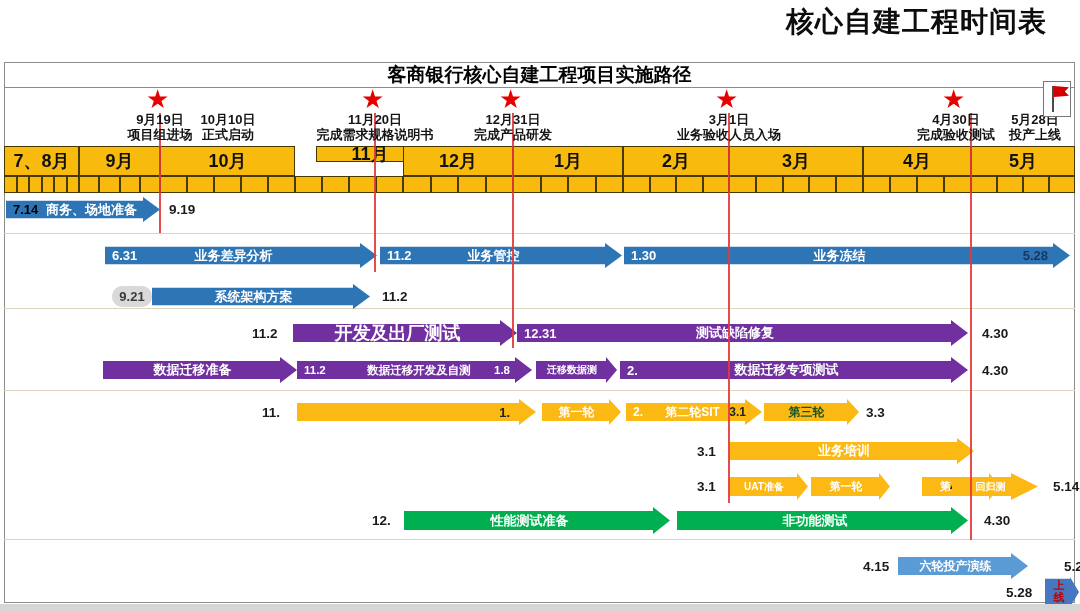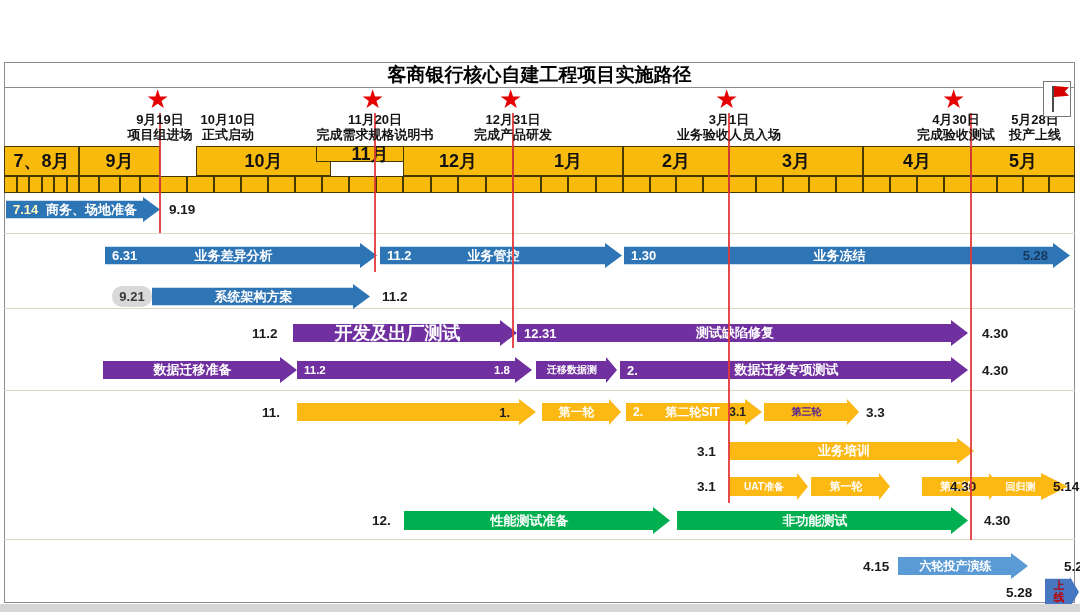--- a/index.html
+++ b/index.html
@@ -28,26 +28,27 @@
   #flagbox{position:absolute;background:#fefefe;border:1px solid #777;box-sizing:border-box;}
   #flagpole{position:absolute;left:8px;top:4px;width:2px;height:26px;background:#4a4a4a;}
   #flagcloth{position:absolute;left:10px;top:4px;width:15px;height:11px;background:#d40000;
              clip-path:polygon(0 0,100% 12%,72% 50%,100% 88%,0 100%);}
   #botbar{position:absolute;left:0;top:604px;width:1080px;height:8px;background:#d6d6d6;}
 </style>
 </head>
 <body>
 
 <div id="page">
+  <div id="ptitle">核心自建工程时间表</div>
   <div id="frame" style="left: 4px; top: 62px; width: 1071px; height: 541px; border-color: rgb(140, 140, 140);"></div>
   <div id="ctitle" style="left: 4px; top: 62px; width: 1071px; height: 26px; line-height: 26px; border-color: rgb(140, 140, 140);">客商银行核心自建工程项目实施路径</div>
   <div id="months">
       <div class="month" style="left: 4px; top: 146px; width: 75px; height: 30px; background: rgb(248, 186, 13); border-color: rgb(70, 57, 0);">7、8月</div>
       <div class="month" style="left: 79px; top: 146px; width: 81px; height: 30px; background: rgb(248, 186, 13); border-color: rgb(70, 57, 0);">9月</div>
-      <div class="month" style="left: 160px; top: 146px; width: 135px; height: 30px; background: rgb(248, 186, 13); border-color: rgb(70, 57, 0); margin-left: 36px;">10月</div>
+      <div class="month" style="left: 160px; top: 146px; width: 135px; height: 30px; background: rgb(248, 186, 13); border-color: rgb(70, 57, 0);">10月</div>
       <div class="month" style="left: 295px; top: 146px; width: 108px; height: 16px; background: rgb(248, 186, 13); border-color: rgb(70, 57, 0); margin-left: 21px;">11月</div>
       <div class="month" style="left: 403px; top: 146px; width: 110px; height: 30px; background: rgb(248, 186, 13); border-color: rgb(70, 57, 0);">12月</div>
       <div class="month" style="left: 513px; top: 146px; width: 110px; height: 30px; background: rgb(248, 186, 13); border-color: rgb(70, 57, 0);">1月</div>
       <div class="month" style="left: 623px; top: 146px; width: 106px; height: 30px; background: rgb(248, 186, 13); border-color: rgb(70, 57, 0);">2月</div>
       <div class="month" style="left: 729px; top: 146px; width: 134px; height: 30px; background: rgb(248, 186, 13); border-color: rgb(70, 57, 0);">3月</div>
       <div class="month" style="left: 863px; top: 146px; width: 108px; height: 30px; background: rgb(248, 186, 13); border-color: rgb(70, 57, 0);">4月</div>
       <div class="month" style="left: 971px; top: 146px; width: 104px; height: 30px; background: rgb(248, 186, 13); border-color: rgb(70, 57, 0);">5月</div>
     </div>
   <div id="weeks">
       <div class="wcell" style="left: 4px; top: 176px; width: 12.5px; height: 17px; background: rgb(248, 186, 13); border-color: rgb(70, 57, 0);"></div>
@@ -97,21 +98,21 @@
     </div>
   <div id="seps">
       <div class="sep" style="left: 4px; top: 233px; width: 1071px; background: rgb(221, 213, 194);"></div>
       <div class="sep" style="left: 4px; top: 308px; width: 1071px; background: rgb(221, 213, 194);"></div>
       <div class="sep" style="left: 4px; top: 390px; width: 1071px; background: rgb(221, 213, 194);"></div>
       <div class="sep" style="left: 4px; top: 539px; width: 1071px; background: rgb(221, 213, 194);"></div>
     </div>
   <div id="rows">
       <div class="arrow" style="left: 6px; top: 197px; width: 154px; height: 25px; background: rgb(46, 117, 182); clip-path: polygon(0px 15%, 137px 15%, 137px 0%, 100% 50%, 137px 100%, 137px 85%, 0px 85%);">
         <div class="ac" style="left: 40px; right: 23px; color: rgb(255, 255, 255); font-size: 13px;">商务、场地准备</div>
-        <div class="al" style="left: 7px; color: #fef9c3; font-size: 13px;">7.14</div>
+        <div class="al" style="left: 7px; color: #000000; font-size: 13px;">7.14</div>
       </div>
       <div class="lb" style="left: 169px; top: 200.5px; height: 18px;">9.19</div>
       <div class="arrow" style="left: 105px; top: 243px; width: 272px; height: 25px; background: rgb(46, 117, 182); clip-path: polygon(0px 15%, 255px 15%, 255px 0%, 100% 50%, 255px 100%, 255px 85%, 0px 85%);">
         <div class="ac" style="left: 8px; right: 23px; color: rgb(255, 255, 255); font-size: 13px;">业务差异分析</div>
         <div class="al" style="left: 7px; color: rgb(255, 255, 255); font-size: 13px;">6.31</div>
       </div>
       <div class="arrow" style="left: 380px; top: 243px; width: 242px; height: 25px; background: rgb(46, 117, 182); clip-path: polygon(0px 15%, 225px 15%, 225px 0%, 100% 50%, 225px 100%, 225px 85%, 0px 85%);">
         <div class="ac" style="left: 8px; right: 23px; color: rgb(255, 255, 255); font-size: 13px;">业务管控</div>
         <div class="al" style="left: 7px; color: rgb(255, 255, 255); font-size: 13px;">11.2</div>
       </div>
@@ -131,20 +132,21 @@
       </div>
       <div class="arrow" style="left: 517px; top: 320px; width: 451px; height: 26px; background: rgb(112, 48, 160); clip-path: polygon(0px 15%, 434px 15%, 434px 0%, 100% 50%, 434px 100%, 434px 85%, 0px 85%);">
         <div class="ac" style="left: 8px; right: 23px; color: rgb(255, 255, 255); font-size: 13px;">测试缺陷修复</div>
         <div class="al" style="left: 7px; color: rgb(255, 255, 255); font-size: 13px;">12.31</div>
       </div>
       <div class="lb" style="left: 982px; top: 324px; height: 18px;">4.30</div>
       <div class="arrow" style="left: 103px; top: 357px; width: 194px; height: 26px; background: rgb(112, 48, 160); clip-path: polygon(0px 15%, 177px 15%, 177px 0%, 100% 50%, 177px 100%, 177px 85%, 0px 85%);">
         <div class="ac" style="left: 8px; right: 23px; color: rgb(255, 255, 255); font-size: 13px;">数据迁移准备</div>
       </div>
       <div class="arrow" style="left: 297px; top: 357px; width: 235px; height: 26px; background: rgb(112, 48, 160); clip-path: polygon(0px 15%, 218px 15%, 218px 0%, 100% 50%, 218px 100%, 218px 85%, 0px 85%);">
+        <div class="ac" style="left: 32px; right: 23px; color: rgb(255, 255, 255); font-size: 11.5px;">数据迁移开发及自测</div>
         <div class="al" style="left: 7px; color: rgb(255, 255, 255); font-size: 11.5px;">11.2</div>
         <div class="ae" style="right: 22px; color: rgb(255, 255, 255); font-size: 11.5px;">1.8</div>
       </div>
       <div class="arrow" style="left: 536px; top: 357px; width: 81px; height: 26px; background: rgb(112, 48, 160); clip-path: polygon(0px 15%, 70px 15%, 70px 0%, 100% 50%, 70px 100%, 70px 85%, 0px 85%);">
         <div class="ac" style="left: 8px; right: 17px; color: rgb(255, 255, 255); font-size: 10px;">迁移数据测</div>
       </div>
       <div class="arrow" style="left: 620px; top: 357px; width: 348px; height: 26px; background: rgb(112, 48, 160); clip-path: polygon(0px 15%, 331px 15%, 331px 0%, 100% 50%, 331px 100%, 331px 85%, 0px 85%);">
         <div class="ac" style="left: 8px; right: 23px; color: rgb(255, 255, 255); font-size: 13px;">数据迁移专项测试</div>
         <div class="al" style="left: 7px; color: rgb(255, 255, 255); font-size: 13px;">2.</div>
       </div>
@@ -155,39 +157,39 @@
       </div>
       <div class="arrow" style="left: 542px; top: 399px; width: 79px; height: 26px; background: rgb(252, 184, 19); clip-path: polygon(0px 15%, 67px 15%, 67px 0%, 100% 50%, 67px 100%, 67px 85%, 0px 85%);">
         <div class="ac" style="left: 8px; right: 18px; color: rgb(255, 255, 255); font-size: 12px;">第一轮</div>
       </div>
       <div class="arrow" style="left: 626px; top: 399px; width: 136px; height: 26px; background: rgb(252, 184, 19); clip-path: polygon(0px 15%, 119px 15%, 119px 0%, 100% 50%, 119px 100%, 119px 85%, 0px 85%);">
         <div class="ac" style="left: 20px; right: 23px; color: rgb(255, 255, 255); font-size: 12px;">第二轮SIT</div>
         <div class="al" style="left: 7px; color: rgb(255, 255, 255); font-size: 12px;">2.</div>
         <div class="ae" style="right: 16px; color: rgb(34, 34, 34); font-size: 12px;">3.1</div>
       </div>
       <div class="arrow" style="left: 764px; top: 399px; width: 95px; height: 26px; background: rgb(252, 184, 19); clip-path: polygon(0px 15%, 83px 15%, 83px 0%, 100% 50%, 83px 100%, 83px 85%, 0px 85%);">
-        <div class="ac" style="left: 8px; right: 18px; color: #4c1d95; font-size: 10px;">第三轮</div>
+        <div class="ac" style="left: 8px; right: 18px; color: #14532d; font-size: 12px;">第三轮</div>
       </div>
       <div class="lb" style="left: 866px; top: 403px; height: 18px;">3.3</div>
       <div class="lb" style="left: 697px; top: 442px; height: 18px;">3.1</div>
       <div class="arrow" style="left: 729px; top: 438px; width: 245px; height: 26px; background: rgb(252, 184, 19); clip-path: polygon(0px 15%, 228px 15%, 228px 0%, 100% 50%, 228px 100%, 228px 85%, 0px 85%);">
         <div class="ac" style="left: 8px; right: 23px; color: rgb(255, 255, 255); font-size: 13px;">业务培训</div>
       </div>
       <div class="lb" style="left: 697px; top: 477.5px; height: 18px;">3.1</div>
       <div class="arrow" style="left: 729px; top: 473px; width: 79px; height: 27px; background: rgb(252, 184, 19); clip-path: polygon(0px 15%, 68px 15%, 68px 0%, 100% 50%, 68px 100%, 68px 85%, 0px 85%);">
         <div class="ac" style="left: 8px; right: 17px; color: rgb(255, 255, 255); font-size: 10px;">UAT准备</div>
       </div>
       <div class="arrow" style="left: 811px; top: 473px; width: 79px; height: 27px; background: rgb(252, 184, 19); clip-path: polygon(0px 15%, 68px 15%, 68px 0%, 100% 50%, 68px 100%, 68px 85%, 0px 85%);">
         <div class="ac" style="left: 8px; right: 17px; color: rgb(255, 255, 255); font-size: 11px;">第一轮</div>
       </div>
       <div class="arrow" style="left: 893px; top: 473px; width: 78px; height: 27px; background: rgb(252, 184, 19); clip-path: polygon(0px 15%, 67px 15%, 67px 0%, 100% 50%, 67px 100%, 67px 85%, 0px 85%); margin-left: 29px;">
         <div class="ac" style="left: 8px; right: 17px; color: rgb(255, 255, 255); font-size: 11px;">第二轮</div>
       </div>
       <div class="lb" style="left: 950px; top: 477.5px; height: 18px;">4.30</div>
-      <div class="arrow" style="left: 982px; top: 473px; width: 70px; height: 27px; background: rgb(252, 184, 19); clip-path: polygon(0px 15%, 59px 15%, 59px 0%, 100% 50%, 59px 100%, 59px 85%, 0px 85%); padding-left: 16px;">
+      <div class="arrow" style="left: 952px; top: 473px; width: 70px; height: 27px; background: rgb(252, 184, 19); clip-path: polygon(0px 15%, 59px 15%, 59px 0%, 100% 50%, 59px 100%, 59px 85%, 0px 85%); padding-left: 16px;">
         <div class="ac" style="left: 8px; right: 17px; color: rgb(255, 255, 255); font-size: 10px;">回归测</div>
       </div>
       <div class="lb" style="left: 1053px; top: 477.5px; height: 18px;">5.14</div>
       <div class="lb" style="left: 372px; top: 511.5px; height: 18px;">12.</div>
       <div class="arrow" style="left: 404px; top: 507px; width: 266px; height: 27px; background: rgb(0, 176, 80); clip-path: polygon(0px 15%, 249px 15%, 249px 0%, 100% 50%, 249px 100%, 249px 85%, 0px 85%);">
         <div class="ac" style="left: 8px; right: 23px; color: rgb(255, 255, 255); font-size: 13px;">性能测试准备</div>
       </div>
       <div class="arrow" style="left: 677px; top: 507px; width: 291px; height: 27px; background: rgb(0, 176, 80); clip-path: polygon(0px 15%, 274px 15%, 274px 0%, 100% 50%, 274px 100%, 274px 85%, 0px 85%);">
         <div class="ac" style="left: 8px; right: 23px; color: rgb(255, 255, 255); font-size: 13px;">非功能测试</div>
       </div>

